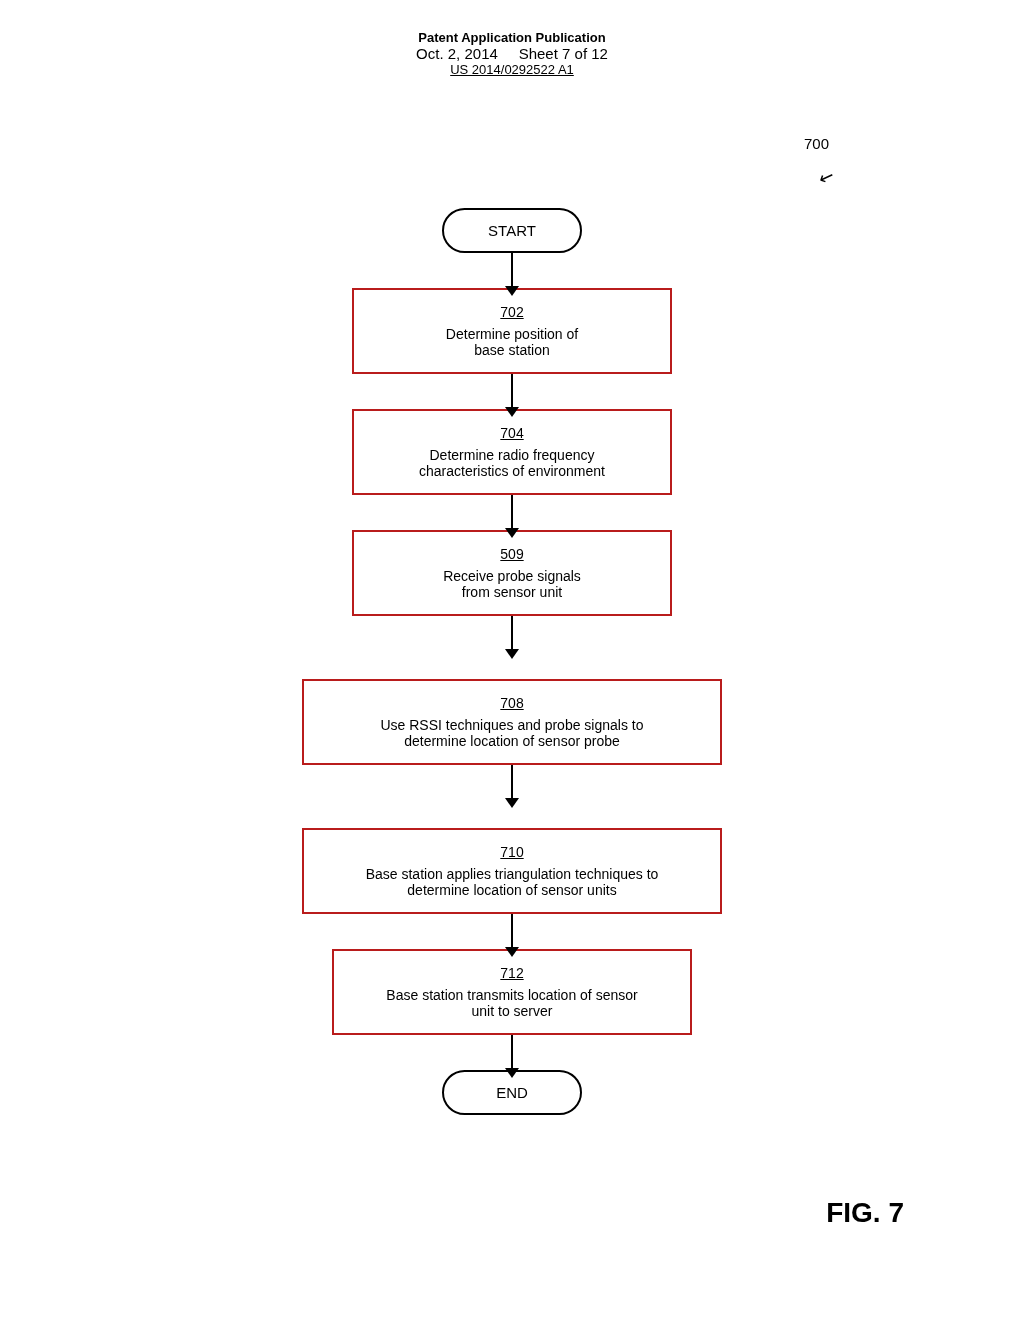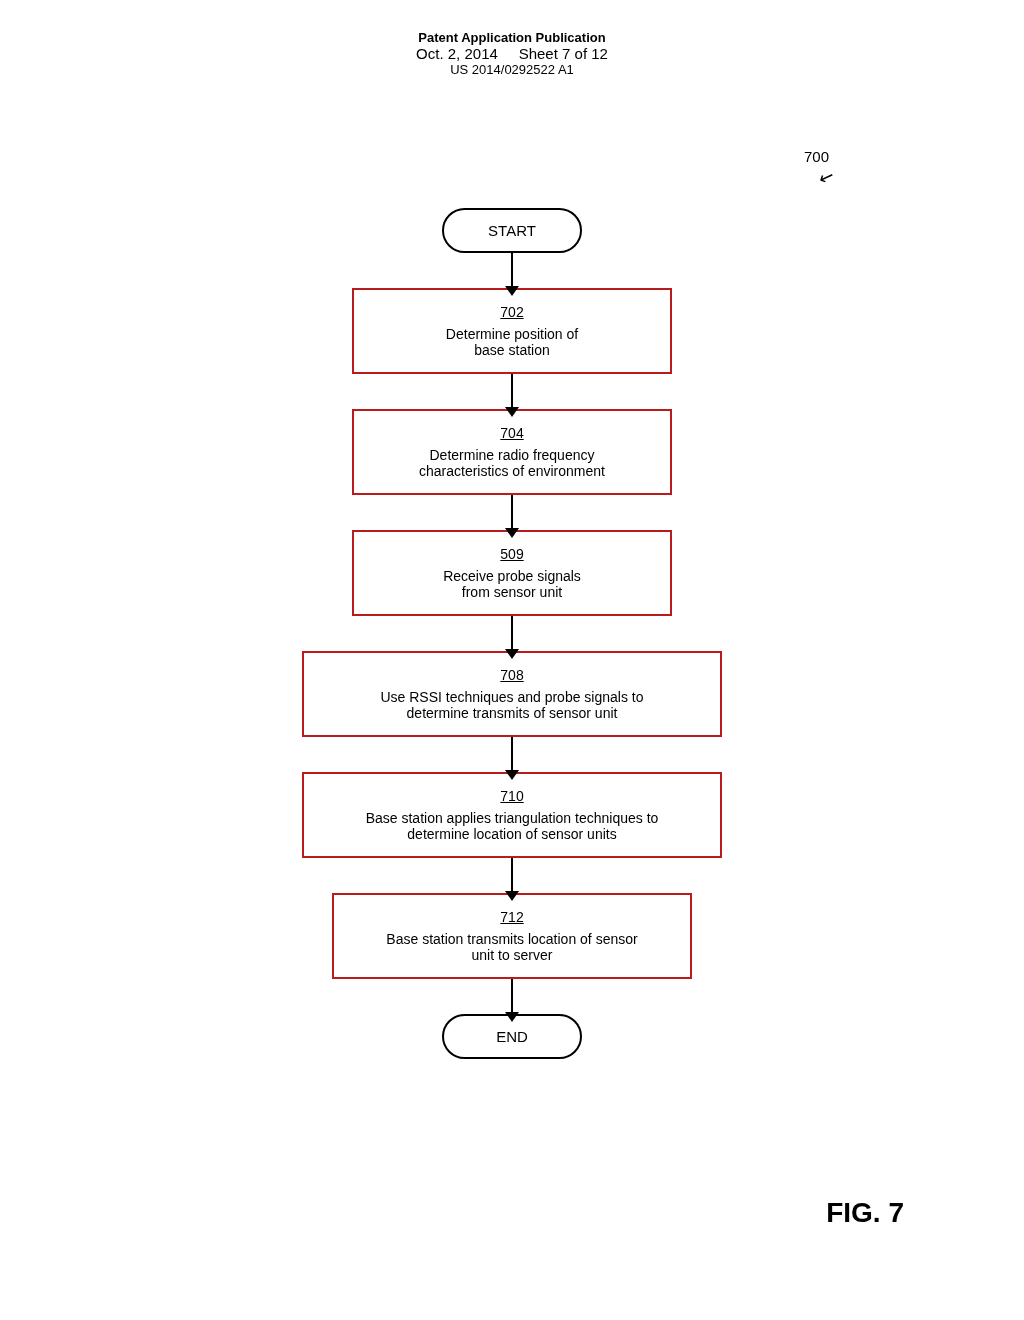--- a/index.html
+++ b/index.html
@@ -28,20 +28,21 @@
     }
     .header-left {
       font-weight: bold;
       font-size: 13px;
     }
     .header-center {
       font-size: 15px;
     }
     .header-right {
       font-size: 13px;
+      text-decoration: underline;
     }
     
     .flowchart {
       display: flex;
       flex-direction: column;
       align-items: center;
       gap: 0;
       margin-top: 20px;
     }
     .start-end-shape {
@@ -57,20 +58,21 @@
     .process-box {
       border: 2px solid #b91c1c;
       padding: 14px 20px;
       font-size: 14px;
       text-align: center;
       background: #fff;
       width: 320px;
     }
     .process-box.wide {
       width: 420px;
+      margin-top: 28px;
     }
     .step-number {
       text-decoration: underline;
       font-size: 14px;
       display: block;
       margin-bottom: 6px;
     }
     .arrow-down {
       width: 2px;
       height: 35px;
@@ -104,21 +106,21 @@
   <div class="header">
     <span class="header-left">Patent Application Publication</span>
     <span class="header-center">
       <span>Oct. 2, 2014</span>
       &nbsp;&nbsp;&nbsp;
       <span>Sheet 7 of 12</span>
     </span>
     <span class="header-right">US 2014/0292522 A1</span>
   </div>
 
-  <div style="position:absolute; top:148px; right:195px; font-size:15px; color:#000;">700</div>
+  <div style="position:absolute; top:135px; right:195px; font-size:15px; color:#000;">700</div>
 
   <div style="position:absolute; top:166px; right:190px; font-size:18px; color:#000; transform:rotate(20deg);">↙</div>
 
   <div class="flowchart" style="position:absolute; top:188px; left:50%; transform:translateX(-50%);">
 
     <div class="start-end-shape">
       <span>START</span>
     </div>
 
     <div class="arrow-down"></div>
@@ -143,21 +145,21 @@
       <span class="step-number">509</span>
       <span>Receive probe signals</span><br>
       <span>from sensor unit</span>
     </div>
 
     <div class="arrow-down"></div>
 
     <div class="process-box wide">
       <span class="step-number">708</span>
       <span>Use RSSI techniques and probe signals to</span><br>
-      <span>determine transmits of sensor unit</span>
+      <span>determine location of sensor probe</span>
     </div>
 
     <div class="arrow-down"></div>
 
     <div class="process-box wide">
       <span class="step-number">710</span>
       <span>Base station applies triangulation techniques to</span><br>
       <span>determine location of sensor units</span>
     </div>
 

